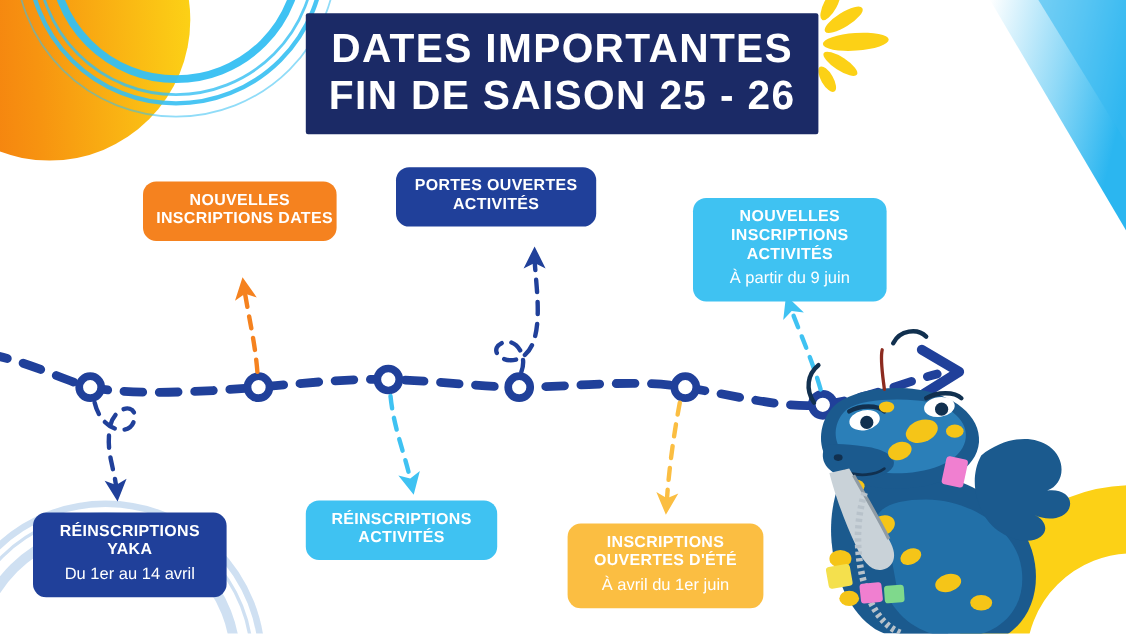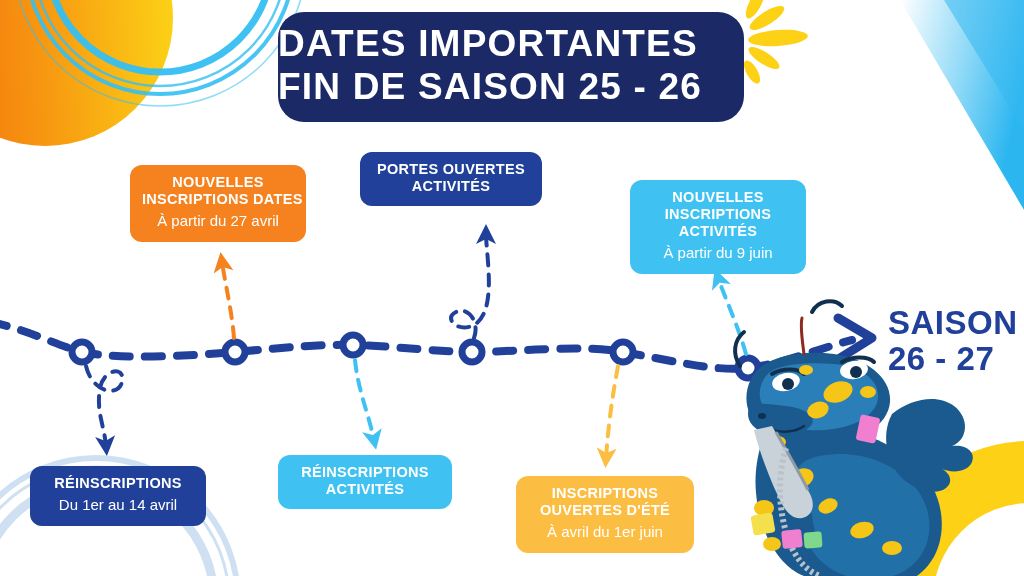--- a/index.html
+++ b/index.html
@@ -16,23 +16,24 @@
   #deco-back{z-index:1;}
   #timeline{z-index:2;}
   #mascot{z-index:3;}
   .cards{position:absolute;left:0;top:0;width:1024px;height:432px;z-index:4;}
 
   
   .title-box{
     position:absolute;
     left:278px;top:12px;width:466px;
     background:#1b2a66;
-    border-radius:26px;
+    border-radius:2px;
     padding:10px 0 14px 0;
     box-sizing:border-box;
+    text-align:center;
     z-index:5;
   }
   .title-line{
     color:#ffffff;
     font-weight:bold;
     font-size:37px;
     line-height:43px;
     letter-spacing:1.2px;
     display:block;
     white-space:nowrap;
@@ -267,50 +268,46 @@
   <div class="title-box">
     <span class="title-line">DATES IMPORTANTES</span>
     <span class="title-line">FIN DE SAISON 25 - 26</span>
   </div>
 
   <div class="cards">
 
     <div class="card c-orange" id="card-nouv-yaka">
       <span class="hdr">NOUVELLES</span>
       <span class="hdr">INSCRIPTIONS DATES</span>
-      <span class="sub">À partir du 27 avril</span>
     </div>
 
     <div class="card c-blue" id="card-portes">
       <span class="hdr">PORTES OUVERTES</span>
       <span class="hdr">ACTIVITÉS</span>
     </div>
 
     <div class="card c-cyan" id="card-nouv-act">
       <span class="hdr">NOUVELLES</span>
       <span class="hdr">INSCRIPTIONS</span>
       <span class="hdr">ACTIVITÉS</span>
       <span class="sub">À partir du 9 juin</span>
     </div>
 
     <div class="card c-blue" id="card-reins-yaka">
       <span class="hdr">RÉINSCRIPTIONS</span>
+      <span class="hdr">YAKA</span>
       <span class="sub">Du 1er au 14 avril</span>
     </div>
 
     <div class="card c-cyan" id="card-reins-act">
       <span class="hdr">RÉINSCRIPTIONS</span>
       <span class="hdr">ACTIVITÉS</span>
     </div>
 
     <div class="card c-yellow" id="card-vacances">
       <span class="hdr">INSCRIPTIONS</span>
       <span class="hdr">OUVERTES D'ÉTÉ</span>
       <span class="sub">À avril du 1er juin</span>
     </div>
   </div>
 
-  <div class="saison">
-    <span>SAISON</span>
-    <span>26 - 27</span>
-  </div>
 
 </div>
 
 </body></html>

